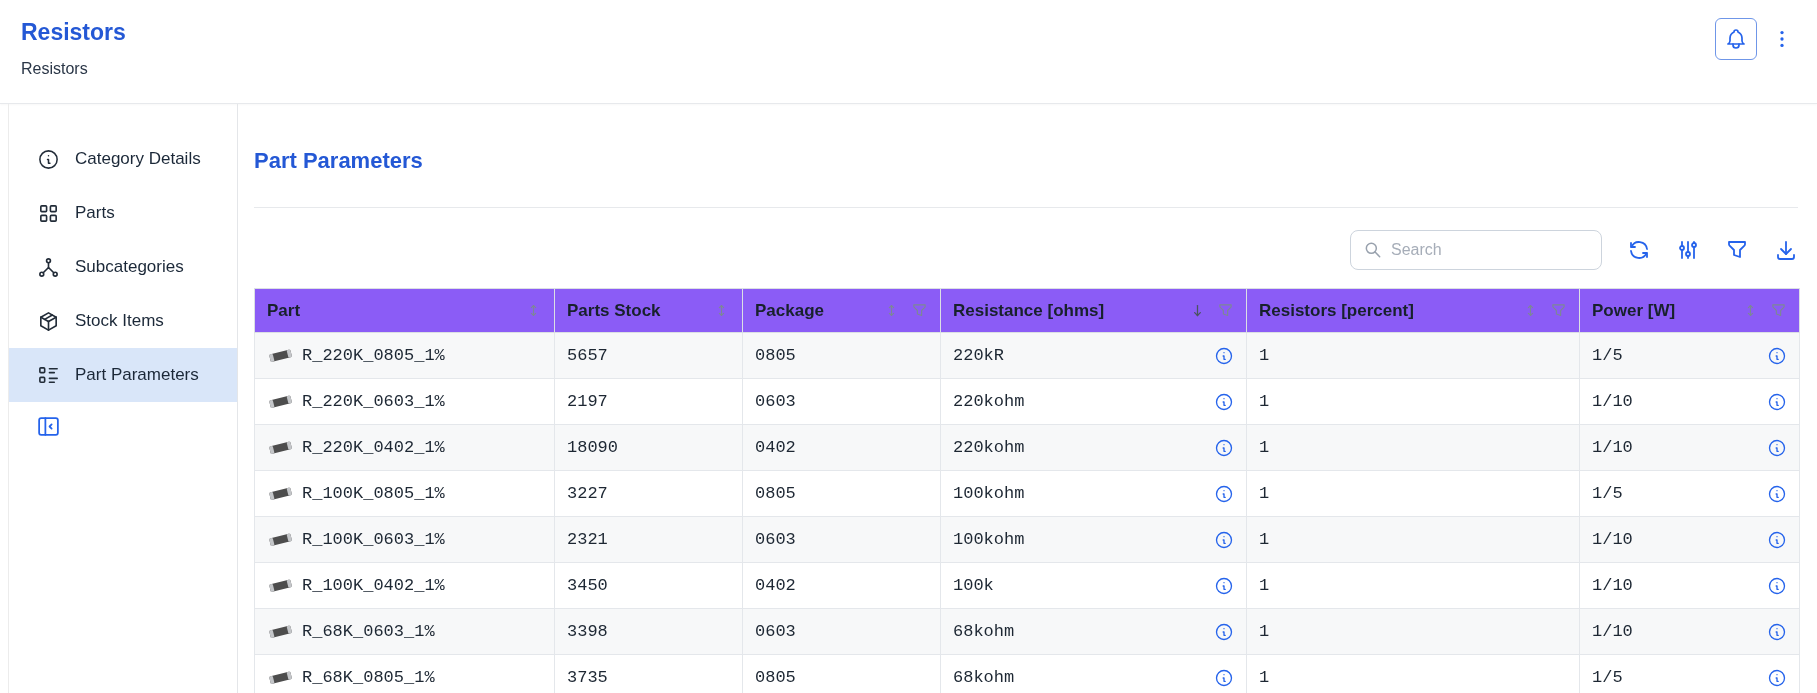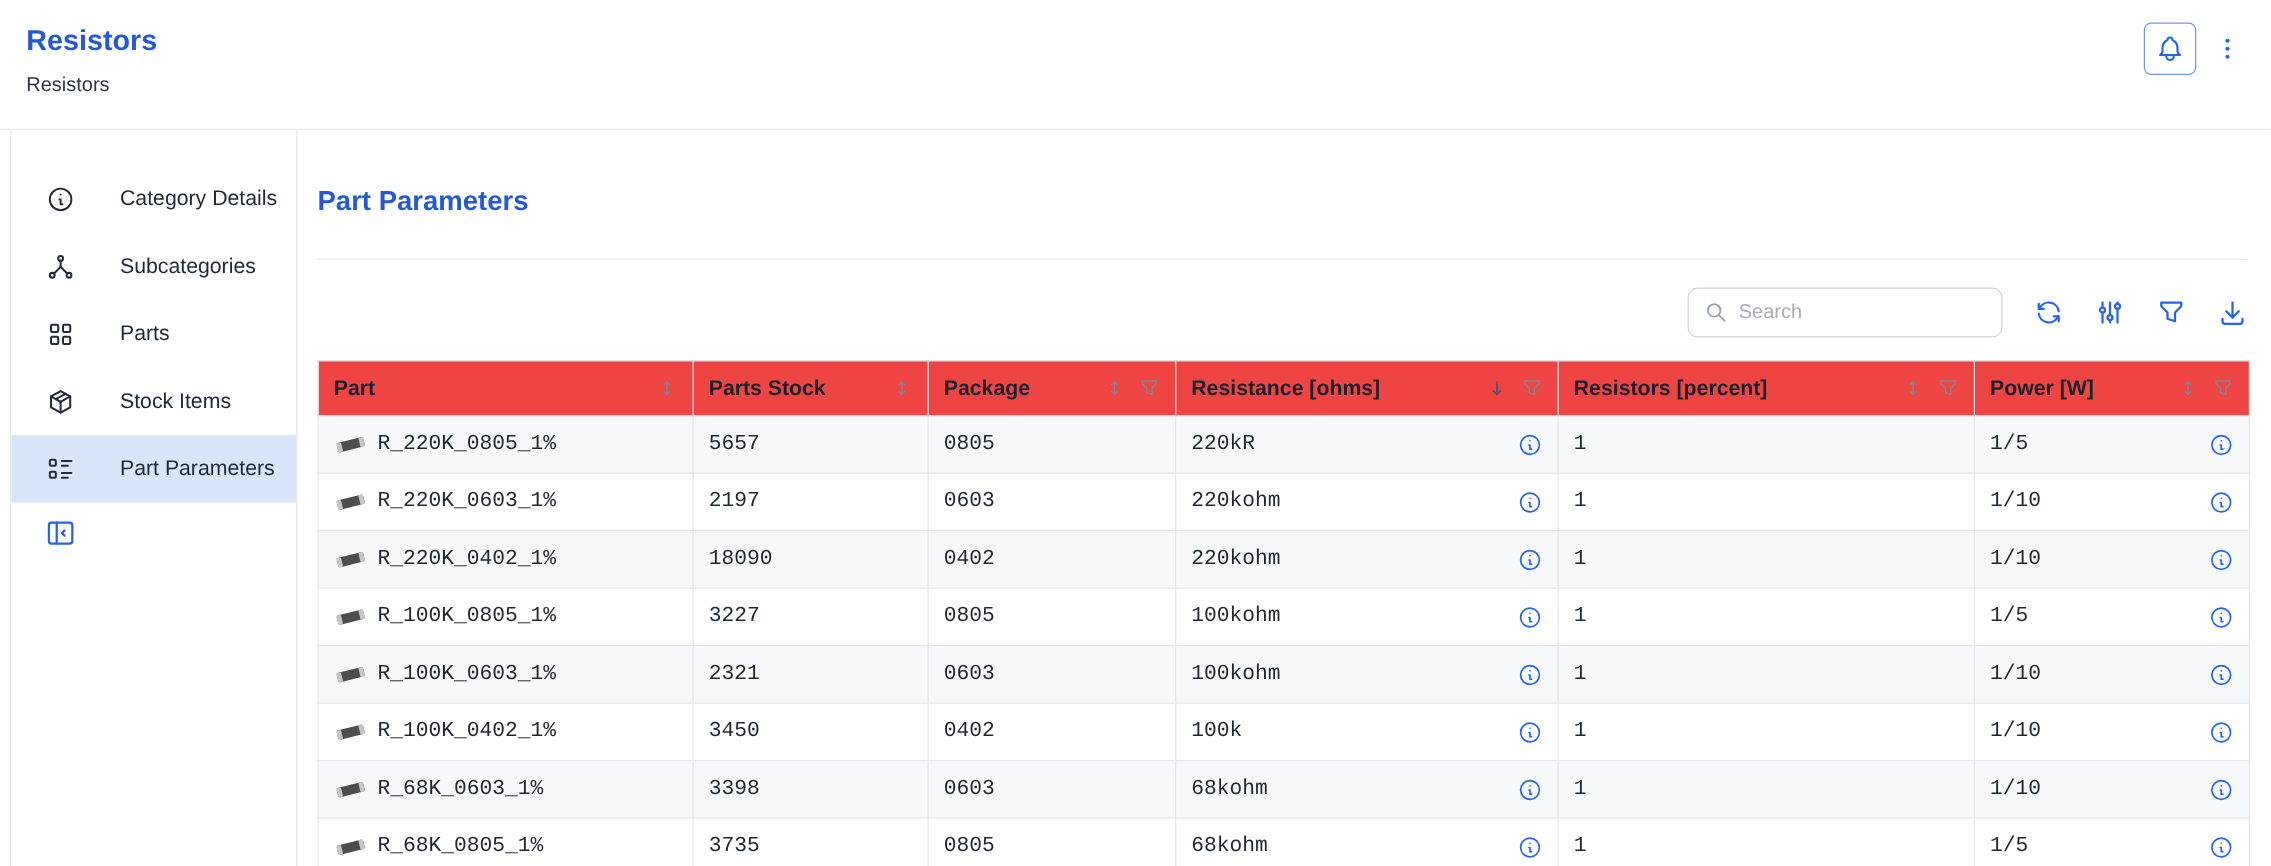--- a/index.html
+++ b/index.html
@@ -57,21 +57,21 @@
   .nav-item {
     display: flex; align-items: center; gap: 15px;
     height: 54px;
     padding: 0 12px 0 28px;
     font-size: 17px; color: #1b2838;
     cursor: pointer;
   }
   .nav-item.selected { background: #d9e6f9; }
   .nav-icon { width: 23px; height: 23px; color: #222c38; display: flex; flex-shrink: 0; }
   .nav-icon svg { width: 23px; height: 23px; }
-  .nav-label { white-space: nowrap; margin-left: 21px; }
+  .nav-label { white-space: nowrap; }
   .collapse-btn { margin: 12px 0 0 27px; background: none; border: none; color: #2563eb; cursor: pointer; display: flex; }
   .collapse-btn svg { width: 25px; height: 25px; }
 
   
   .content { flex: 1; min-width: 0; padding: 44px 19px 0 16px; }
   .section-title { font-size: 22px; font-weight: bold; color: #2458d5; line-height: 26px; }
   .rule { border: none; border-top: 1px solid #e7e9ec; margin: 33px 0 0; }
 
   .toolbar { display: flex; justify-content: flex-end; align-items: center; gap: 25px; margin: 22px 0 18px; }
   .search-box {
@@ -85,21 +85,21 @@
   .search-input::placeholder { color: #a6adb8; }
   .tool-btn { background: none; border: none; color: #2563eb; cursor: pointer; padding: 0; display: flex; }
   .tool-btn svg { width: 24px; height: 24px; }
 
   
   table.grid { width: 100%; border-collapse: collapse; table-layout: fixed; font-size: 17px; }
   table.grid th {
     border: 1px solid #dbdfe4;
     height: 44px; padding: 0 12px;
     font-weight: bold; text-align: left; color: #18212c;
-    background: #ef4444;
+    background: #8b5cf6;
   }
   table.grid td { border: 1px solid #e4e7eb; height: 46px; padding: 0 12px; color: #1d2733; }
   tbody tr:nth-child(odd) { background: #f7f8f9; }
   .th-inner { display: flex; align-items: center; gap: 6px; }
   .th-label { white-space: nowrap; overflow: hidden; text-overflow: ellipsis; }
   .th-icons { margin-left: auto; display: flex; align-items: center; gap: 11px; color: #7d8894; flex-shrink: 0; }
   .th-icons svg { width: 17px; height: 17px; cursor: pointer; }
   .th-icons svg.active-sort { color: #4a545e; }
   .cell-flex { display: flex; align-items: center; gap: 8px; font-family: Liberation Mono, monospace; }
   .info-btn { margin-left: auto; background: none; border: none; padding: 0; color: #2563eb; cursor: pointer; display: flex; }
@@ -143,39 +143,39 @@
                 <circle cx="12" cy="12" r="9"></circle>
                 <path d="M12 8h.01"></path>
                 <path d="M11 12h1v4h1.5"></path>
               </svg>
             </span>
             <span class="nav-label">Category Details</span>
           </div>
           <div class="nav-item">
             <span class="nav-icon">
               <svg viewBox="0 0 24 24" fill="none" stroke="currentColor" stroke-width="1.7" stroke-linecap="round" stroke-linejoin="round">
+                <rect x="4" y="4" width="6" height="6" rx="1"></rect>
+                <rect x="14" y="4" width="6" height="6" rx="1"></rect>
+                <rect x="4" y="14" width="6" height="6" rx="1"></rect>
+                <rect x="14" y="14" width="6" height="6" rx="1"></rect>
+              </svg>
+            </span>
+            <span class="nav-label">Parts</span>
+          </div>
+          <div class="nav-item">
+            <span class="nav-icon">
+              <svg viewBox="0 0 24 24" fill="none" stroke="currentColor" stroke-width="1.7" stroke-linecap="round" stroke-linejoin="round">
                 <circle cx="12" cy="5" r="2"></circle>
                 <circle cx="5" cy="19" r="2"></circle>
                 <circle cx="19" cy="19" r="2"></circle>
                 <path d="M12 7v5"></path>
                 <path d="M6.5 17.5L12 12l5.5 5.5"></path>
               </svg>
             </span>
             <span class="nav-label">Subcategories</span>
-          </div>
-          <div class="nav-item">
-            <span class="nav-icon">
-              <svg viewBox="0 0 24 24" fill="none" stroke="currentColor" stroke-width="1.7" stroke-linecap="round" stroke-linejoin="round">
-                <rect x="4" y="4" width="6" height="6" rx="1"></rect>
-                <rect x="14" y="4" width="6" height="6" rx="1"></rect>
-                <rect x="4" y="14" width="6" height="6" rx="1"></rect>
-                <rect x="14" y="14" width="6" height="6" rx="1"></rect>
-              </svg>
-            </span>
-            <span class="nav-label">Parts</span>
           </div>
           <div class="nav-item">
             <span class="nav-icon">
               <svg viewBox="0 0 24 24" fill="none" stroke="currentColor" stroke-width="1.7" stroke-linecap="round" stroke-linejoin="round">
                 <path d="M12 3l8 4.5v9L12 21l-8-4.5v-9L12 3z"></path>
                 <path d="M12 12l8-4.5"></path>
                 <path d="M12 12v9"></path>
                 <path d="M12 12L4 7.5"></path>
                 <path d="M16 5.25L8 9.75"></path>
               </svg>

